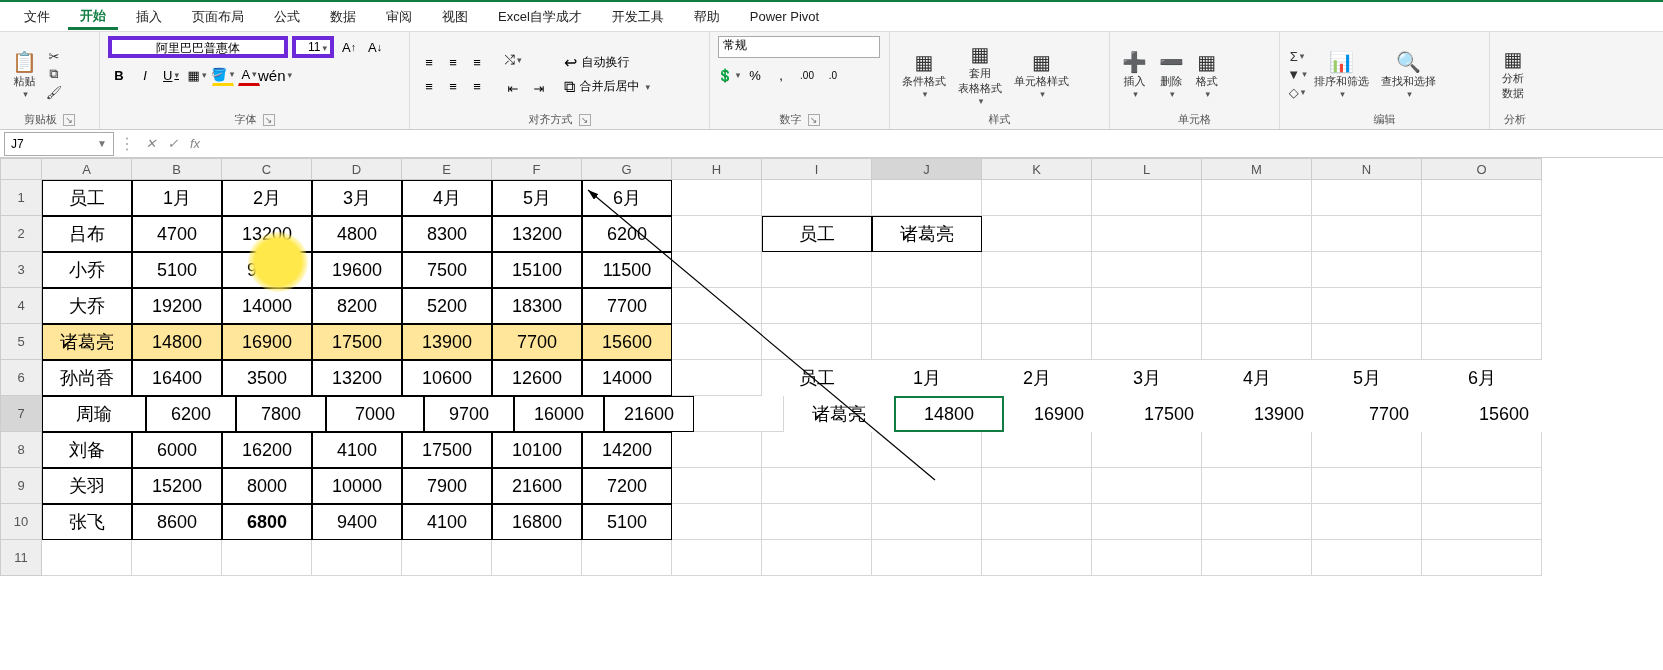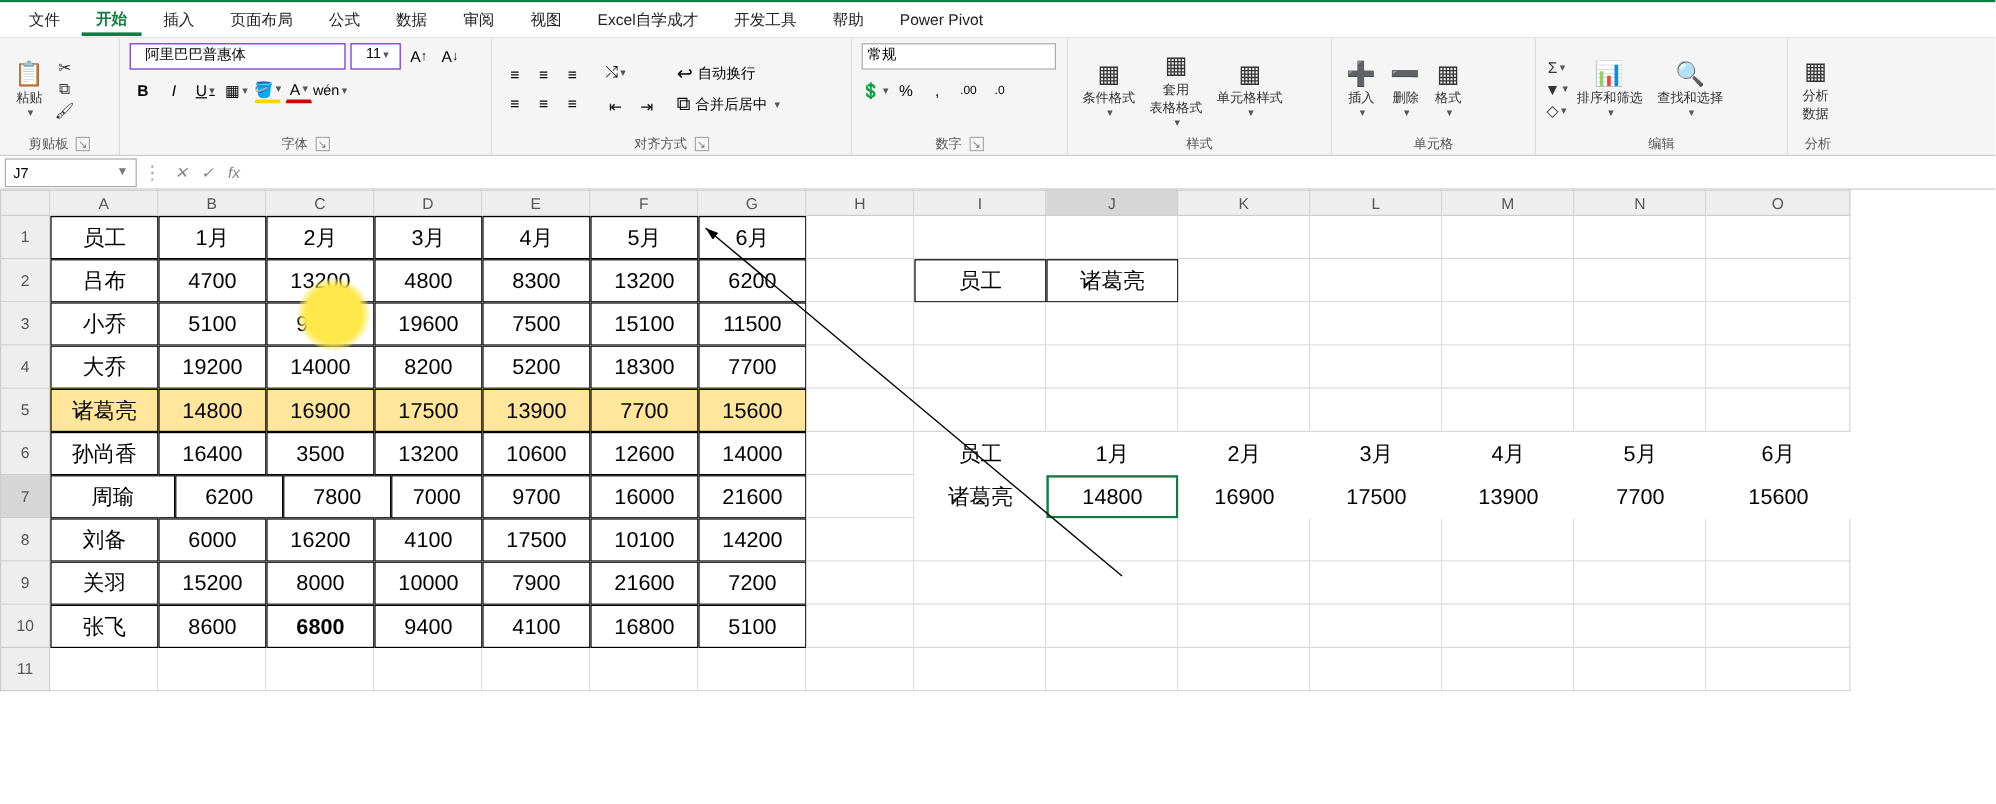--- a/index.html
+++ b/index.html
@@ -21,21 +21,21 @@
 .launcher { font-size: 9px; color: #777; border:1px solid #aaa; width:12px; height:12px; display:inline-flex; align-items:center; justify-content:center;}
 
 
 .big-btn { display:flex; flex-direction:column; align-items:center; justify-content:center; font-size:11px; color:#333; padding:2px 4px; cursor:pointer;}
 .icon-box { font-size:20px; }
 .vstack { display:flex; flex-direction:column; gap:2px;}
 .hstack { display:flex; flex-direction:row; gap:4px; align-items:center;}
 .small-ico { width:18px; height:16px; display:inline-flex; align-items:center; justify-content:center; font-size:13px; color:#333; cursor:pointer;}
 
 
-.font-select{ height:22px; font-size:12px; border:1px solid #6d28d9; background:#fff; padding:0 12px;}
+.font-select{ height:22px; font-size:12px; border:4px solid #6d28d9; background:#fff; padding:0 12px;text-align:center;}
 .font-select.name{width:180px;}
 .font-select.size{width:42px;}
 .btn-sq{width:22px;height:22px;display:inline-flex;align-items:center;justify-content:center;border:1px solid transparent;cursor:pointer;font-size:13px;}
 .underline-color.yellow{border-bottom:3px solid #ffd400;}
 .underline-color.red{border-bottom:3px solid #d40000;}
 
 
 .align-grid{display:grid;grid-template-columns:repeat(3,22px);gap:2px;}
 
 
@@ -126,21 +126,21 @@
         <span class="btn-sq" style="font-weight:bold">B</span>
         <span class="btn-sq" style="font-style:italic">I</span>
         <span class="btn-sq" style="text-decoration:underline">
             <span>U</span>
             <span class="caret">▾</span>
           </span>
         <span class="btn-sq">▦<span class="caret">▾</span></span>
         <span class="btn-sq underline-color yellow">🪣<span class="caret">▾</span></span>
         <span class="btn-sq underline-color red">A<span class="caret">▾</span></span>
         <span class="btn-sq">
-            <span style="font-size:12px">wén</span>
+            <span style="font-size:15px">wén</span>
             <span class="caret">▾</span>
           </span>
       </div>
     </div>
     <div class="group-label">
         <span>字体</span>
         <span class="launcher">↘</span>
       </div>
   </div>
 
@@ -418,21 +418,21 @@
       <div class="cell" style="width: 110px; border: none;">3月</div>
       <div class="cell" style="width: 110px; border: none;">4月</div>
       <div class="cell" style="width: 110px; border: none;">5月</div>
       <div class="cell" style="width: 120px; border: none;">6月</div>
     </div>
     <div class="row">
       <div class="row-h active">7</div>
       <div class="cell table-cell" style="width: 104px;">周瑜</div>
       <div class="cell table-cell" style="width: 90px;">6200</div>
       <div class="cell table-cell" style="width: 90px;">7800</div>
-      <div class="cell table-cell" style="width: 76px;">7000</div>
+      <div class="cell table-cell" style="width: 98px;">7000</div>
       <div class="cell table-cell" style="width: 90px;">9700</div>
       <div class="cell table-cell" style="width: 90px;">16000</div>
       <div class="cell table-cell" style="width: 90px;">21600</div>
       <div class="cell" style="width: 90px;"></div>
       <div class="cell" style="width: 110px; border: none;">诸葛亮</div>
       <div class="cell active-cell" style="width: 110px; border: none;">14800</div>
       <div class="cell" style="width: 110px; border: none;">16900</div>
       <div class="cell" style="width: 110px; border: none;">17500</div>
       <div class="cell" style="width: 110px; border: none;">13900</div>
       <div class="cell" style="width: 110px; border: none;">7700</div>

